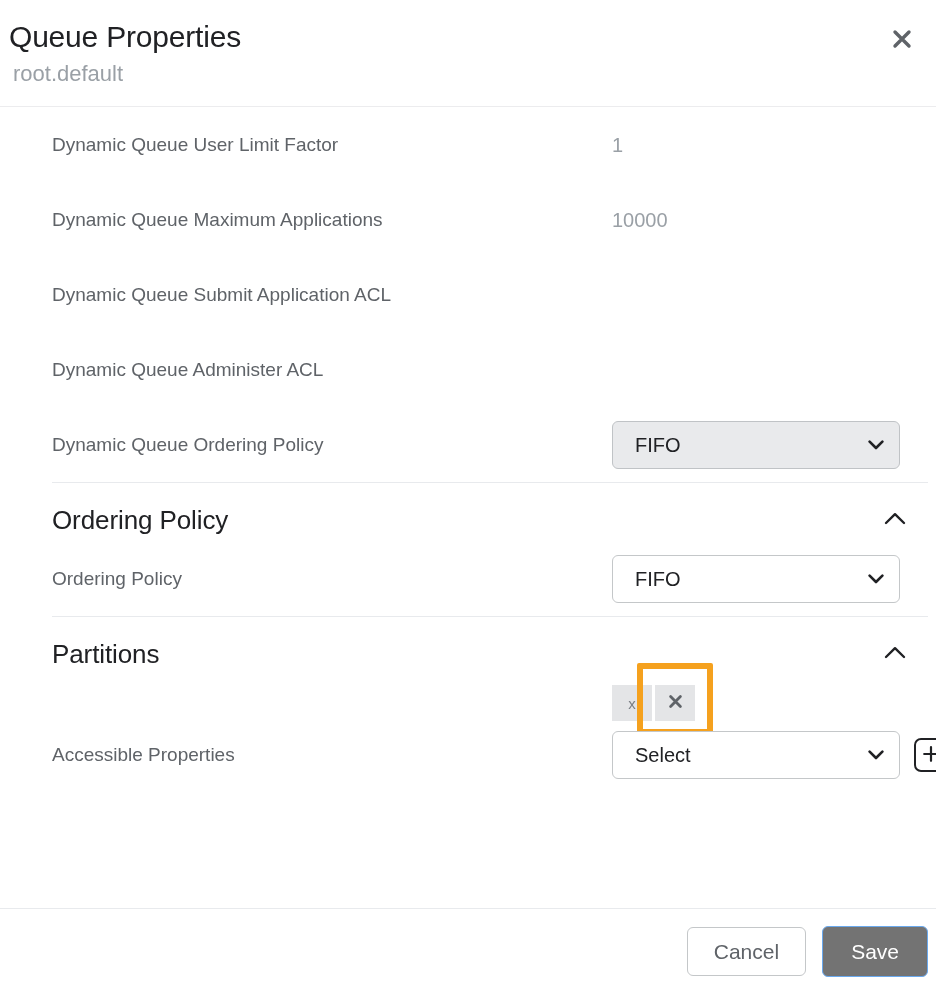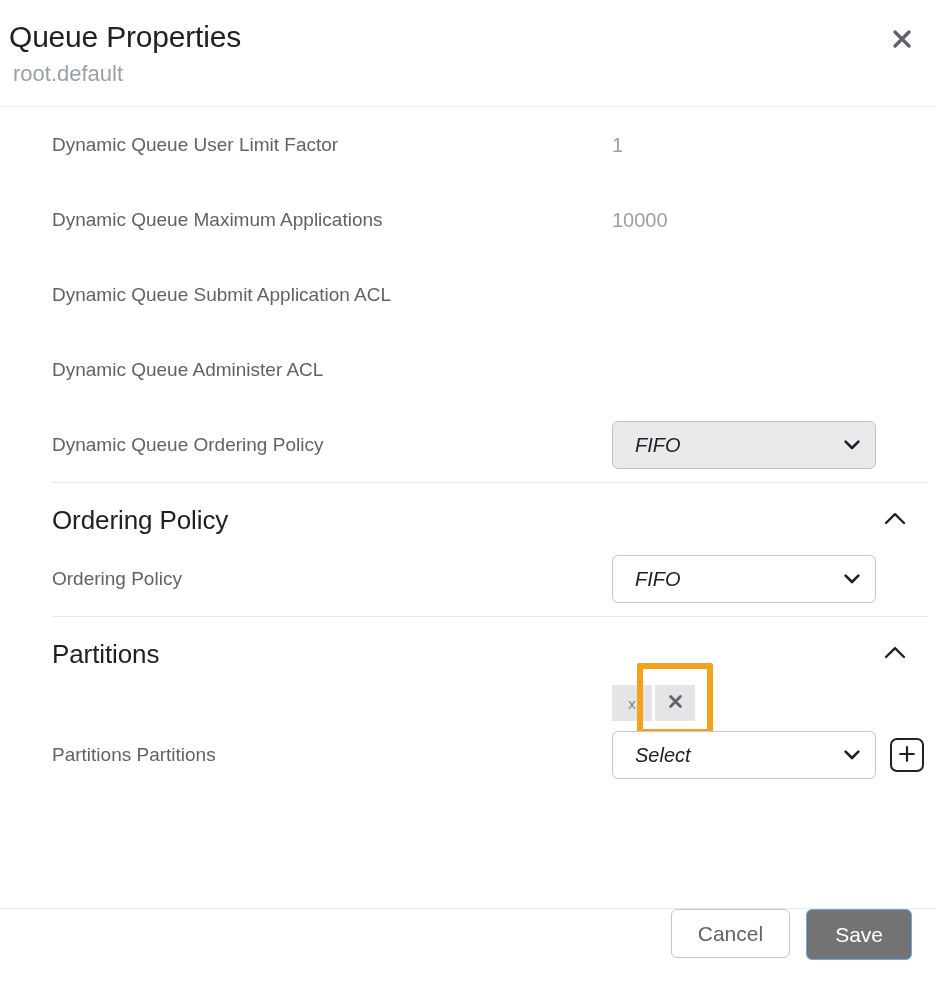--- a/index.html
+++ b/index.html
@@ -112,23 +112,22 @@
   .unit-label {
     font-size: 20px;
     color: #9aa0a6;
     margin-left: 14px;
     line-height: 26px;
   }
 
   
   .select-wrap {
     position: relative;
-    width: 264px;
+    width: 288px;
     height: 48px;
-    font-style: italic;
   }
   .select-box {
     width: 100%;
     height: 100%;
     box-sizing: border-box;
     border: 1px solid #c4c7c9;
     border-radius: 6px;
     background: #ffffff;
     font-size: 20px;
     color: #202124;
@@ -266,23 +265,23 @@
     padding: 0;
     box-sizing: border-box;
   }
 
   
   .dlg-footer {
     flex: 0 0 auto;
     height: 86px;
     border-top: 1px solid #e8eaed;
     display: flex;
-    align-items: flex-start;
+    align-items: center;
     justify-content: flex-end;
-    padding: 0 24px 0 0;
+    padding: 0 8px 0 0;
     box-sizing: border-box;
     gap: 16px;
   }
   .btn {
     font-family: "Liberation Sans", sans-serif;
     font-size: 21px;
     border-radius: 6px;
     cursor: pointer;
     line-height: 1;
     box-sizing: border-box;
@@ -396,21 +395,21 @@
       <button class="collapse-btn">
         <span>
           <svg width="22" height="13" viewBox="0 0 22 13" aria-hidden="true">
             <path d="M2 11 L11 2.2 L20 11" stroke="#202124" stroke-width="2.4" fill="none" stroke-linecap="round" stroke-linejoin="round"></path>
           </svg>
         </span>
       </button>
     </div>
 
     <div class="partitions-row">
-      <div class="row-label">Partitions Partitions</div>
+      <div class="row-label">Accessible Properties</div>
       <div class="partitions-control">
 
         <div class="chip">
           <span class="chip-label">x</span>
           <button class="chip-remove">
             <span>
               <svg width="15" height="15" viewBox="0 0 15 15" aria-hidden="true">
                 <path d="M2.6 2.6 L12.4 12.4 M12.4 2.6 L2.6 12.4" stroke="#5f6368" stroke-width="2.8" stroke-linecap="round"></path>
               </svg>
             </span>

